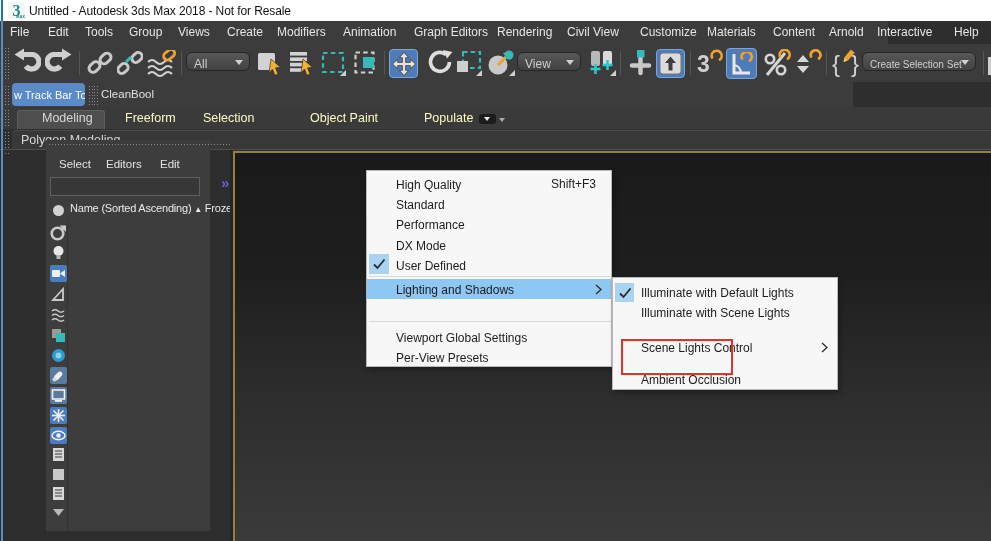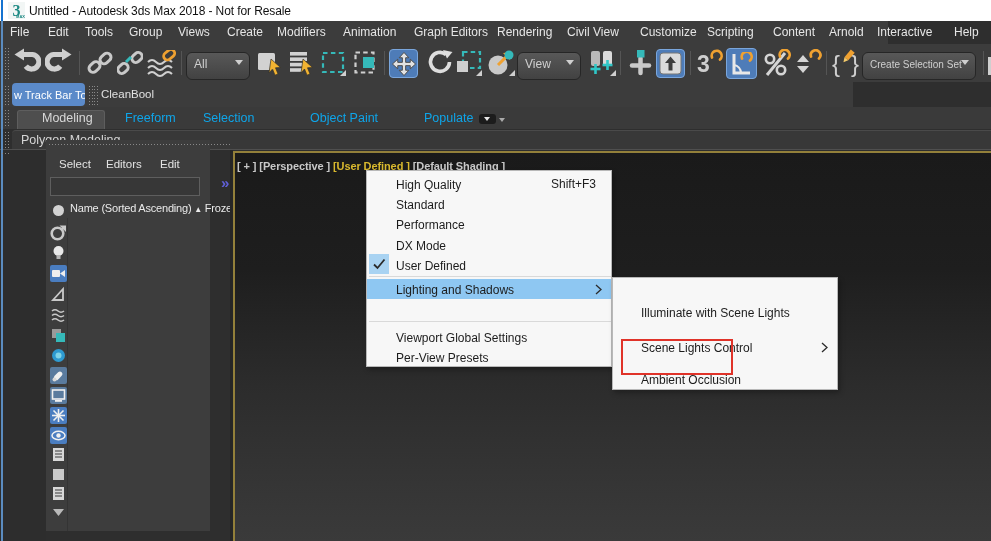--- a/index.html
+++ b/index.html
@@ -1,27 +1,27 @@
 <!DOCTYPE html>
 <html><head><meta charset="utf-8">
 <style>
 *{margin:0;padding:0;box-sizing:border-box}
 html,body{width:991px;height:541px;overflow:hidden;background:#2e2e2e;font-family:"Liberation Sans",sans-serif}
 #root{position:relative;width:991px;height:541px;overflow:hidden}
 .abs{position:absolute}
 .mi{position:absolute;top:4px;font-size:12px;color:#e6e6e6;white-space:nowrap}
 .sep{position:absolute;top:7px;width:1px;height:24px;background:#555}
-.ddb{position:absolute;top:8px;height:28px;background:linear-gradient(180deg,#585858,#424242);border:1px solid #262626;border-radius:6px;color:#cfcfcf;font-size:12px}
+.ddb{position:absolute;top:8px;height:19px;background:linear-gradient(180deg,#585858,#424242);border:1px solid #262626;border-radius:6px;color:#cfcfcf;font-size:12px}
 .ddb .tx{position:absolute;left:7px;top:4px;white-space:nowrap}
 .ddb .ar{position:absolute;right:6px;top:7px;width:0;height:0;border-left:4px solid transparent;border-right:4px solid transparent;border-top:5px solid #cfcfcf}
 .ticon{position:absolute;top:7px}
 .bluebtn{position:absolute;top:5px;width:29px;height:29px;background:#4e7cb8;border:1px solid #7aa6dc;border-radius:4px}
 .grip{position:absolute;width:5px;background-image:radial-gradient(circle,#8a8a8a 30%,transparent 32%);background-size:3px 3px}
 .hgrip{position:absolute;height:4px;background-image:radial-gradient(circle,#888 28%,transparent 34%);background-size:3px 3px}
-.rtab{position:absolute;top:2px;font-size:12.5px;color:#0ea5e9;white-space:nowrap}
+.rtab{position:absolute;top:2px;font-size:12.5px;color:#fef9c3;white-space:nowrap}
 .xicon{position:absolute;left:4px;width:17px;height:17px;border-radius:2px}
 .mitem{position:absolute;left:0;width:100%;height:20px;font-size:12px;color:#1c1c1c;white-space:nowrap}
 .mitem .t{position:absolute;left:29px;top:3.5px}
 </style></head>
 <body>
 <div id="root">
 
 <div class="abs" style="left:0;top:0;width:991px;height:21px;background:#ffffff"></div>
 <div class="abs" style="left:8px;top:2px;width:17px;height:17px;background:#f2f6f5;text-align:center">
   <span style="font-family:'Liberation Serif',serif;font-weight:bold;font-size:16px;color:#1e8a84;line-height:17px">3</span>
@@ -35,21 +35,21 @@
 <span class="mi" style="left:85px">Tools</span>
 <span class="mi" style="left:129px">Group</span>
 <span class="mi" style="left:178px">Views</span>
 <span class="mi" style="left:227px">Create</span>
 <span class="mi" style="left:277px">Modifiers</span>
 <span class="mi" style="left:343px">Animation</span>
 <span class="mi" style="left:414px">Graph Editors</span>
 <span class="mi" style="left:497px">Rendering</span>
 <span class="mi" style="left:567px">Civil View</span>
 <span class="mi" style="left:640px">Customize</span>
-<span class="mi" style="left:707px">Scripting</span>
+<span class="mi" style="left:707px">Materials</span>
 <span class="mi" style="left:773px">Content</span>
 <span class="mi" style="left:829px">Arnold</span>
 <span class="mi" style="left:877px">Interactive</span>
 <span class="mi" style="left:954px">Help</span>
 </div>
 
 <div class="abs" id="toolbar" style="left:0;top:44px;width:991px;height:38px;background:#3c3c3c">
 <div class="grip" style="left:4px;top:3px;height:32px"></div>
 <svg class="ticon" style="left:14px;top:4px" width="27" height="25" viewBox="0 0 27 25">
         <path d="M9 6.5 H18.5 A 7.3 7.3 0 1 1 11.8 18.2" fill="none" stroke="#cfcfcf" stroke-width="5.2"></path>
@@ -322,21 +322,20 @@
 </div>
 </div>
 
 <div class="abs" style="left:230px;top:150px;width:3px;height:391px;background:#262626"></div>
 
 <div class="abs" id="viewport" style="left:233px;top:151px;width:758px;height:390px;border-left:2px solid #93803a;border-top:2px solid #93803a;background:linear-gradient(180deg,#1a1a1a 0%,#1e1e1e 30%,#2c2c2c 60%,#353535 85%,#3a3a3a 100%)"></div>
 
 <div class="abs" style="left:1px;top:0;width:2px;height:21px;background:#1573d0;z-index:60"></div>
 <div class="abs" style="left:1px;top:21px;width:2px;height:520px;background:#5b8cc0;z-index:60"></div>
 
-<div class="abs" style="left:237px;top:160px;font-size:11px;font-weight:bold;letter-spacing:-0.1px;white-space:nowrap;color:#c8c8c8;z-index:5">[ + ] [Perspective ] <span style="color:#d9b92e">[User Defined ]</span> [Default Shading ]</div>
 
 <div class="abs" id="mainmenu" style="left:366px;top:170px;width:246px;height:197px;background:#f7f7f7;border:1px solid #b8b8b8;box-shadow:2px 3px 5px rgba(0,0,0,0.28);z-index:10">
 <div class="mitem" style="top:3px">
         <span class="t">High Quality</span>
         <span style="position:absolute;right:15px;top:3px">Shift+F3</span>
       </div>
 <div class="mitem" style="top:23px">
         <span class="t">Standard</span>
       </div>
 <div class="mitem" style="top:43px">
@@ -362,20 +361,27 @@
 <div style="position:absolute;left:2px;top:150px;width:242px;height:1px;background:#d9d9d9"></div>
 <div class="mitem" style="top:176px">
         <span class="t">Per-View Presets</span>
       </div>
 <div class="mitem" style="top:156px">
         <span class="t">Viewport Global Settings</span>
       </div>
 </div>
 
 <div class="abs" id="submenu" style="left:612px;top:277px;width:226px;height:113px;background:#f7f7f7;border:1px solid #b8b8b8;box-shadow:2px 3px 5px rgba(0,0,0,0.28);z-index:11">
+<div class="mitem" style="top:4px">
+        <span class="t" style="left:28px">Illuminate with Default Lights</span>
+  <div style="position:absolute;left:2px;top:1px;width:19px;height:19px;background:#a9d3f2"></div>
+  <svg style="position:absolute;left:4px;top:3px" width="16" height="16" viewBox="0 0 16 16">
+          <path d="M3 8.5 L6.5 12 L13.5 3.5" fill="none" stroke="#2b2b2b" stroke-width="1.8"></path>
+        </svg>
+</div>
 <div class="mitem" style="top:24px">
         <span class="t" style="left:28px">Illuminate with Scene Lights</span>
       </div>
 <div class="mitem" style="top:59px">
         <span class="t" style="left:28px">Scene Lights Control</span>
   <svg style="position:absolute;right:9px;top:5px" width="7" height="11" viewBox="0 0 7 11">
           <path d="M1 1 L6 5.5 L1 10" fill="none" stroke="#2b2b2b" stroke-width="1.3"></path>
         </svg>
 </div>
 <div class="mitem" style="top:91px">

